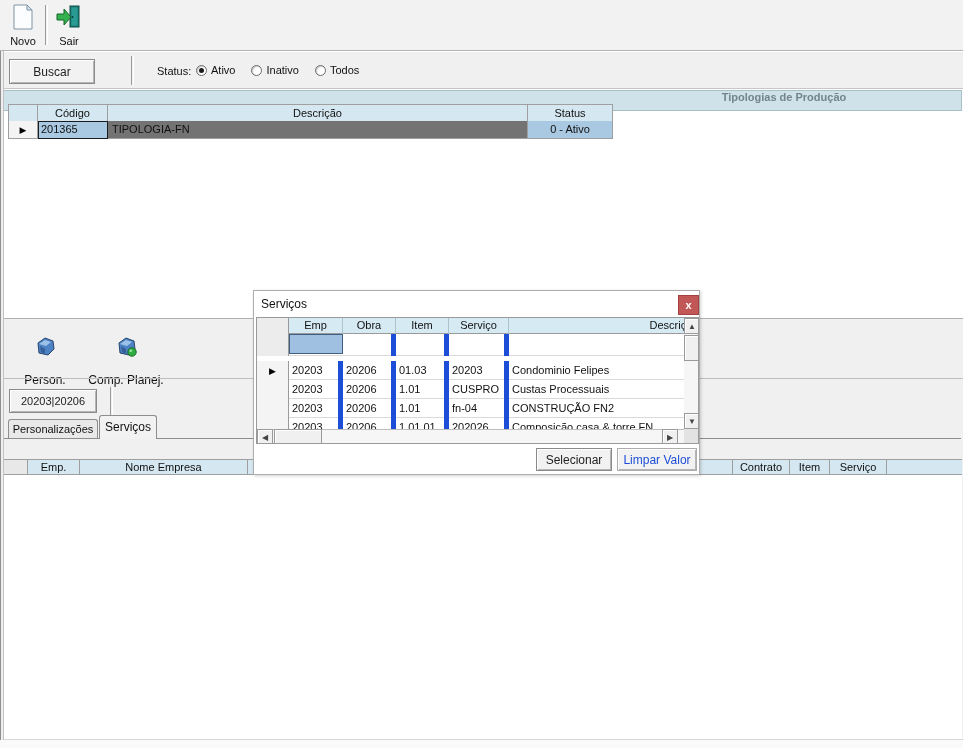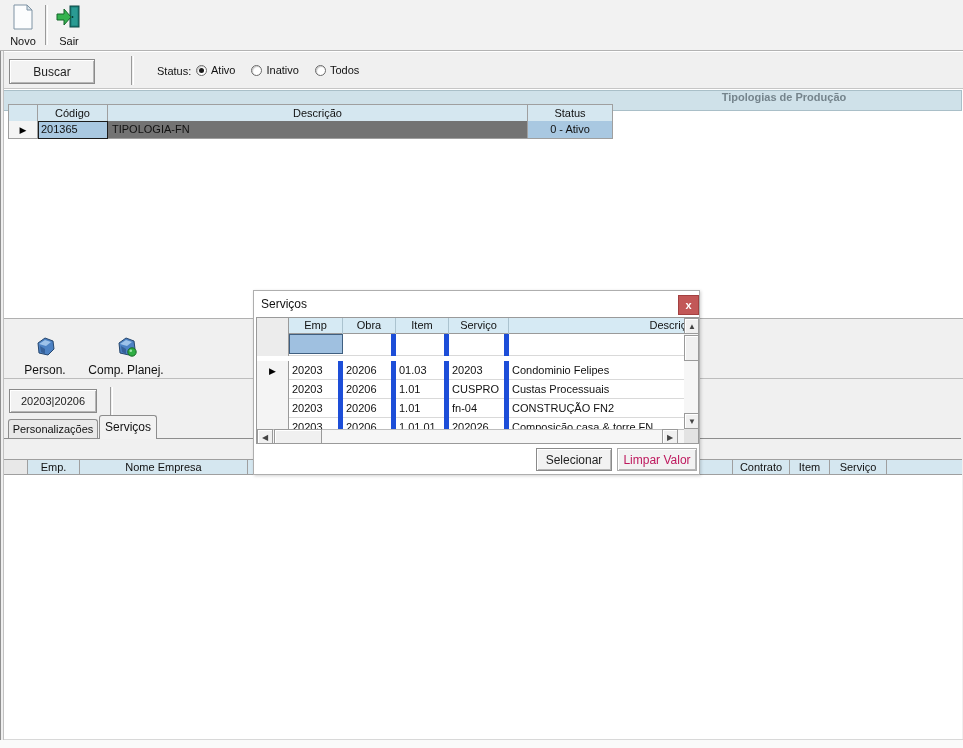--- a/index.html
+++ b/index.html
@@ -4,21 +4,21 @@
 <style>
   * { margin:0; padding:0; box-sizing:border-box; }
   html,body { width:963px; height:748px; background:#ffffff; font-family:"Liberation Sans", sans-serif; }
   #screen { position:relative; width:963px; height:748px; background:#ffffff; overflow:hidden; font-size:11px; color:#111; }
 
   
   .btn3d { position:absolute; background:#f2f2f2; border:1px solid #8a8a8a;
            box-shadow: inset 1px 1px 0 #ffffff, inset -1px -1px 0 #b6b6b6;
            font-size:12px; text-align:center; color:#222; cursor:default;
            display:flex; align-items:center; justify-content:center; }
-  .btn3d.disabled { color:#be185d; border-color:#adadad; }
+  .btn3d.disabled { color:#1d4ed8; border-color:#adadad; }
 
   .vsep { position:absolute; width:3px; border-left:1px solid #9a9a9a; border-right:1px solid #ffffff; }
 
   
   #toolbar { position:absolute; left:0; top:0; width:963px; height:51px; background:#f2f2f2; border-bottom:1px solid #b3b3b3; }
   .toolbtn { position:absolute; top:3px; width:38px; height:45px; display:flex; flex-direction:column; align-items:center; justify-content:flex-start; gap:2px; }
   .toolbtn .lbl { font-size:11px; color:#111; }
 
   
   #searchrow { position:absolute; left:0; top:52px; width:963px; height:37px; background:#f0f0f0; border-bottom:1px solid #c6c6c6; }
@@ -31,21 +31,21 @@
   .bluebar .cap { position:absolute; top:0; height:13px; line-height:13px; font-weight:bold; color:#75848c; text-align:center; }
 
   
   #topsection { position:absolute; left:0; top:89px; width:963px; height:229px; background:#ffffff; }
   .gcell { position:absolute; border-right:1px solid #9f9f9f; border-bottom:1px solid #9f9f9f; overflow:hidden; white-space:nowrap; }
   .ghead { background:#d5e7f0; border-top:1px solid #9f9f9f; text-align:center; line-height:16px; height:28px; }
   .grow  { height:18px; line-height:17px; }
 
   
   #lowerpanel { position:absolute; left:0; top:318px; width:963px; height:422px; background:#f0f0f0; border-top:1px solid #b0b0b0; }
-  .iconbtn { position:absolute; display:flex; flex-direction:column; align-items:center; gap:3px; }
+  .iconbtn { position:absolute; display:flex; flex-direction:column; align-items:center; gap:13px; }
   .iconbtn .lbl { font-size:12px; color:#111; }
   #toolline { position:absolute; left:0; top:59px; width:963px; border-top:1px solid #bdbdbd; }
 
   .tab { position:absolute; border:1px solid #8d8d8d; border-bottom:none; border-radius:3px 3px 0 0; text-align:center; font-size:11px; color:#111; }
   .tab.inactive { background:#e9e9e9; }
   .tab.active { background:#f2f2f2; z-index:2; font-size:12px; }
   #tabline { position:absolute; left:2px; top:119px; width:959px; border-top:1px solid #8d8d8d; }
 
   
   #dialog { position:absolute; left:253px; top:290px; width:447px; height:185px; background:#ffffff; border:1px solid #aeaeae; box-shadow:1px 1px 3px rgba(0,0,0,.18); z-index:20; }

